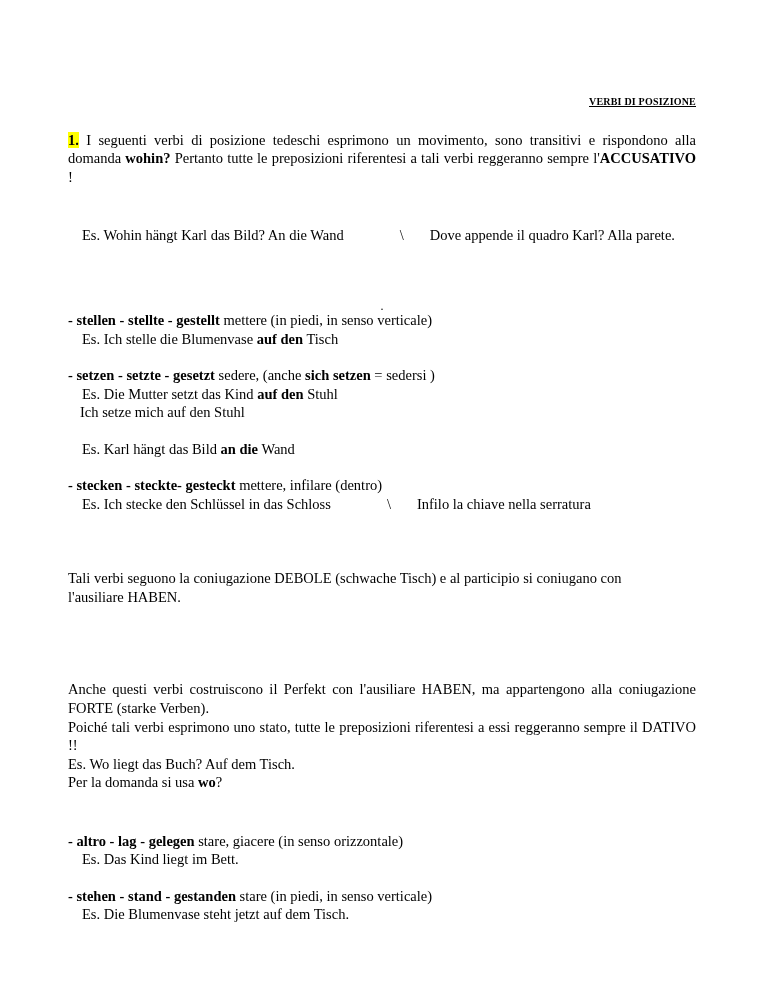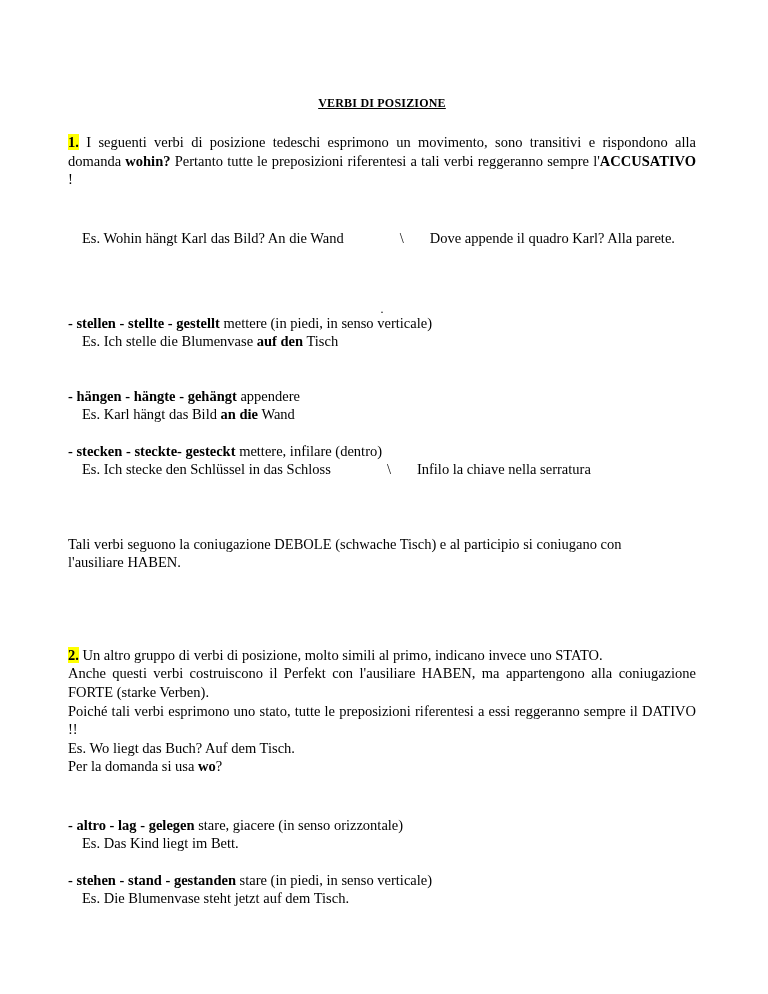--- a/index.html
+++ b/index.html
@@ -16,23 +16,23 @@
     line-height: 1.28;
   }
   .page {
     position: relative;
     width: 768px;
     min-height: 994px;
     box-sizing: border-box;
     padding: 96px 72px 40px 68px;
   }
   .doc-title {
-    text-align: center;
+    text-align: right;
     text-decoration: underline;
-    font-size: 12px;
+    font-size: 10px;
     letter-spacing: 0.2px;
     margin: 0 0 22px 0;
   }
   p {
     margin: 0;
   }
   .hl {
     background: #ffff00;
   }
   b, .b {
@@ -90,44 +90,47 @@
 
   <p class="spacer-dot">.</p>
 
   <div class="entry">
     <p class="head"><b>- stellen - stellte  - gestellt</b><span>   mettere  (in piedi, in senso verticale)</span></p>
     <p class="sub"><span>Es. Ich stelle die Blumenvase </span><b>auf den</b><span> Tisch</span></p>
   </div>
 
   <div class="gap-m"></div>
 
+  <div class="entry">
+    <p class="head"><b>- setzen - setzte - gesetzt</b><span>     sedere,     (anche </span><b>sich setzen</b><span> = sedersi )</span></p>
+    <p class="sub"><span>Es. Die Mutter setzt das Kind </span><b>auf den</b><span> Stuhl</span></p>
+    <p class="sub2">Ich setze mich auf den Stuhl</p>
+  </div>
 
   <div class="gap-m"></div>
 
   <div class="entry">
-    <p class="head"><b>- hängen - hängte - gehängt</b><span>        appendere</span></p>
     <p class="sub"><span>Es. Karl hängt das Bild </span><b>an die</b><span> Wand</span></p>
   </div>
 
   <div class="gap-m"></div>
 
   <div class="entry">
     <p class="head"><b>- stecken - steckte- gesteckt</b><span>       mettere, infilare (dentro)</span></p>
     <p class="sub"><span>Es. Ich stecke den Schlüssel in das Schloss</span><span class="tab-gap-l"></span><span>\</span><span class="tab-gap"></span><span>Infilo la chiave nella serratura</span></p>
   </div>
 
   <div class="gap-xxl"></div>
 
   <p class="para">Tali verbi seguono la coniugazione  DEBOLE (schwache Tisch)  e al participio si coniugano con</p>
   <p class="para">l'ausiliare HABEN.</p>
 
   <div class="gap-xxl"></div>
   <div class="gap-m"></div>
 
-  <p class="para"><span class="hl b">2.</span><span> Un altro gruppo di verbi di posizione, molto simili al primo, indicano invece uno STATO.</span></p>
   <p class="para justify">Anche questi verbi costruiscono il Perfekt con l'ausiliare HABEN, ma appartengono alla coniugazione FORTE (starke Verben).</p>
   <p class="para justify">Poiché tali verbi esprimono uno stato, tutte le preposizioni riferentesi a essi reggeranno sempre il DATIVO !!</p>
   <p class="para">Es. Wo liegt das Buch?   Auf dem Tisch.</p>
   <p class="para"><span>Per la domanda si usa </span><b>wo</b><span>?</span></p>
 
   <div class="gap-xl"></div>
 
   <div class="entry">
     <p class="head"><b>- altro - lag - gelegen</b><span>     stare, giacere (in senso orizzontale)</span></p>
     <p class="sub">Es. Das Kind liegt im Bett.</p>

